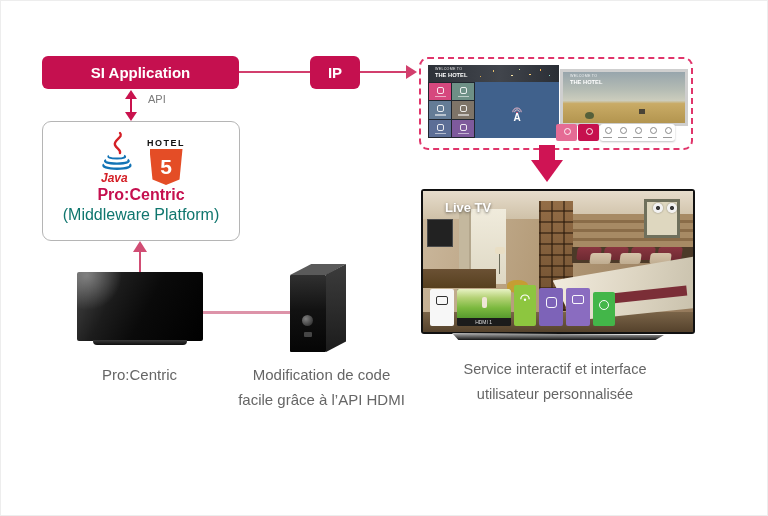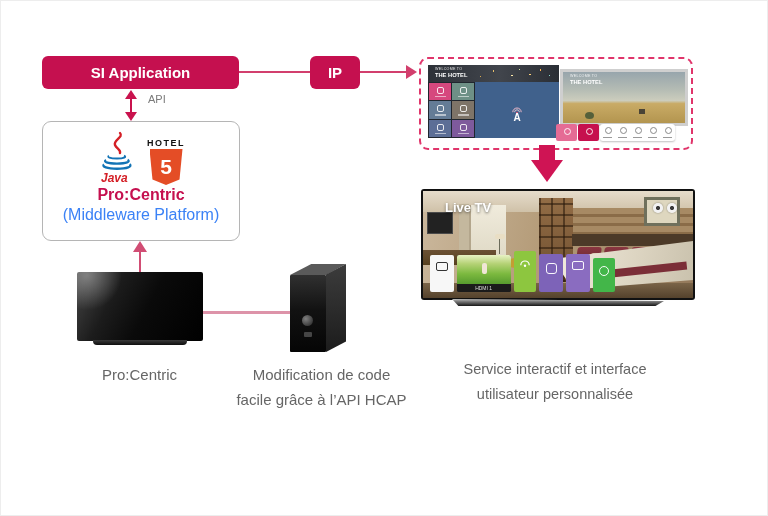--- a/index.html
+++ b/index.html
@@ -38,21 +38,21 @@
           border:1.5px solid #b5b5b5;border-radius:9px;display:flex;flex-direction:column;align-items:center;}
   .logo-row{display:flex;align-items:flex-end;gap:12px;margin-top:9px;height:54px;}
   .java-wrap{position:relative;width:38px;height:54px;text-decoration:underline;}
   .java-text{position:absolute;bottom:0;left:3px;font-weight:bold;font-style:italic;font-size:12px;color:#d41f26;}
   .html5-wrap{display:flex;flex-direction:column;align-items:center;width:36px;}
   .html5-word{font-size:9px;font-weight:bold;letter-spacing:1.5px;color:#111;}
   .html5-shield{width:33px;height:36px;background:#e44d26;margin-top:1px;
        clip-path:polygon(0 0,100% 0,91% 85%,50% 100%,9% 85%);
        display:flex;align-items:center;justify-content:center;color:#fff;font-size:21px;font-weight:bold;}
   #pc-title{margin-top:1px;font-size:16px;font-weight:bold;color:#c5104f;}
-  #pc-subtitle{margin-top:2px;font-size:16px;color:#3b82f6;}
+  #pc-subtitle{margin-top:2px;font-size:16px;color:#0f766e;}
 
   
   #smart-tv{position:absolute;left:77px;top:272px;width:126px;}
   .tv-screen{width:126px;height:69px;border-radius:2px;
        background:radial-gradient(circle at 8% 5%,rgba(255,255,255,.35) 0,rgba(255,255,255,0) 26%),
                   linear-gradient(118deg,#474747 0%,#1c1c1c 30%,#0a0a0a 55%,#000 100%);}
   .tv-base{width:94px;height:5px;margin:-1px auto 0;border-radius:0 0 4px 4px;
        background:linear-gradient(180deg,#3a3a3a,#0e0e0e);}
 
   
@@ -118,21 +118,21 @@
   .rab-pink{background:#e56b95;} .rab-crimson{background:#c6104e;}
   .rab-white{display:flex;background:#fff;border-radius:3px;box-shadow:0 1px 2px rgba(0,0,0,.25);}
   .rab-cell{width:15px;position:relative;}
   .rab-cell::after{content:"";position:absolute;left:50%;top:3px;width:5px;height:5px;margin-left:-3px;
        border:1px solid #8a8a8a;border-radius:50%;}
   .rab-cell::before{content:"";position:absolute;left:50%;bottom:3px;width:9px;height:1px;
        margin-left:-4.5px;background:#9a9a9a;}
 
   
   #big-tv{position:absolute;left:421px;top:189px;width:274px;}
-  .btv-frame{position:relative;width:274px;height:111px;background:#111;border-radius:3px;
+  .btv-frame{position:relative;width:274px;height:145px;background:#111;border-radius:3px;
        padding:2px;box-sizing:border-box;}
   .btv-screen{position:relative;width:100%;height:100%;overflow:hidden;background:#b49b78;}
   .room-base{position:absolute;inset:0;background:linear-gradient(105deg,#cbb89d 0%,#b49b78 45%,#93785a 100%);}
   .room-ceiling{position:absolute;left:0;top:0;width:100%;height:20%;background:linear-gradient(#e6dccb,#cfc1a8);}
   .room-curtain{position:absolute;left:13.5%;top:12%;width:3.5%;height:56%;background:#c4b89e;}
   .room-window{position:absolute;left:17%;top:13%;width:13%;height:53%;
        background:linear-gradient(#f0ebdc,#ded8c4);border-left:2px solid #b3a68c;}
   .room-walltv{position:absolute;left:1.5%;top:20%;width:9%;height:18%;background:#222;border:1px solid #4a4a4a;}
   .room-desk{position:absolute;left:0;top:55%;width:27%;height:14%;
        background:linear-gradient(#6b5134,#57401f);}
@@ -254,21 +254,21 @@
       <div class="srv-knob"></div>
       <div class="srv-btn"></div>
     </div>
   </div>
 
   <div class="caption" id="cap-smarttv">
     <div>Pro:Centric</div>
   </div>
   <div class="caption" id="cap-server">
     <div>Modification de code</div>
-    <div>facile grâce à l’API HCAP</div>
+    <div>facile grâce à l’API HDMI</div>
   </div>
   <div class="caption" id="cap-service">
     <div>Service interactif et interface</div>
     <div>utilisateur personnalisée</div>
   </div>
 
   <div id="dashed-box"></div>
 
   <div id="screen-left">
     <div class="sl-header">

